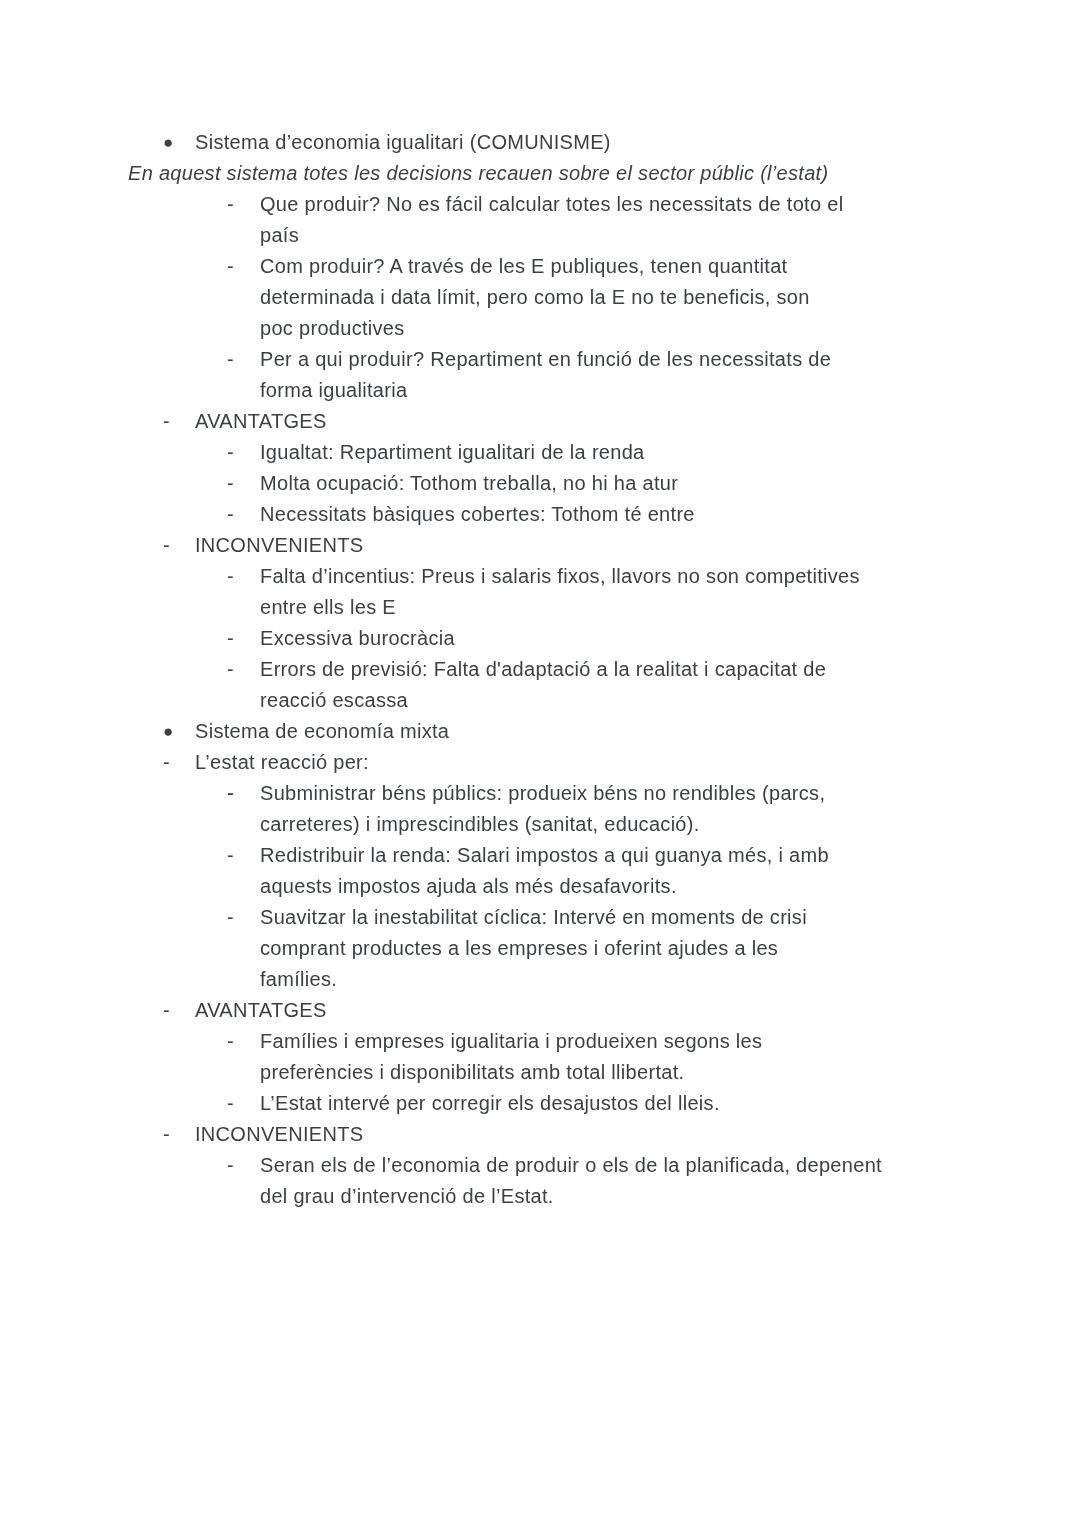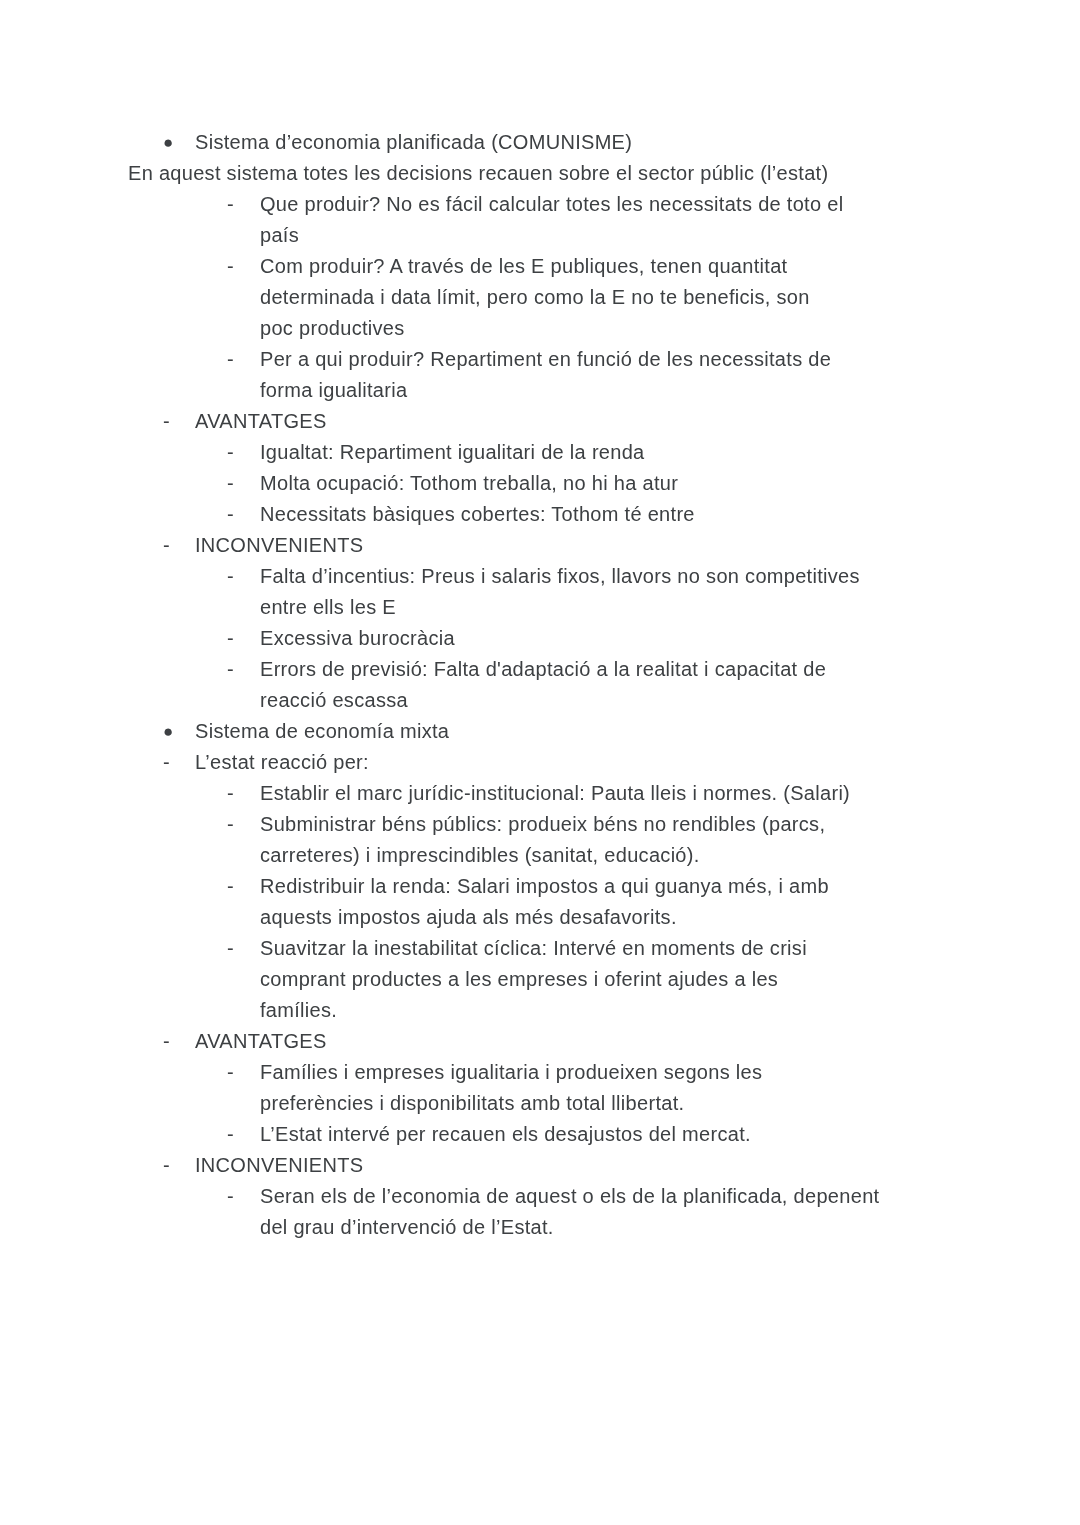--- a/index.html
+++ b/index.html
@@ -29,42 +29,42 @@
     line-height: 31px;
     letter-spacing: 0.3px;
   }
   .item {
     position: relative;
   }
   .item .text {
     display: block;
     white-space: pre-line;
   }
-  .lvl0 { padding-left: 0; }
+  .lvl0 { padding-left: 0; font-style: italic; }
   .lvl1 { padding-left: 67px; }
   .lvl2 { padding-left: 132px; }
   .marker {
     position: absolute;
     top: 0;
     line-height: 31px;
   }
   .lvl1 > .marker { left: 35px; }
   .lvl2 > .marker { left: 99px; }
   .marker.bullet {
     font-size: 17px;
   }
 </style>
 </head>
 <body>
 
 <div class="page">
   <main class="doc-body" id="doc-body">
       <div class="item lvl1">
         <span class="marker bullet">●</span>
-        <span class="text">Sistema d’economia planificada (COMUNISME)</span>
+        <span class="text">Sistema d’economia igualitari (COMUNISME)</span>
       </div>
       <div class="item lvl0">
         <span class="text">En aquest sistema totes les decisions recauen sobre el sector públic (l’estat)</span>
       </div>
       <div class="item lvl2">
         <span class="marker dash">-</span>
         <span class="text">Que produir? No es fácil calcular totes les necessitats de toto el
 país</span>
       </div>
       <div class="item lvl2">
@@ -115,21 +115,20 @@
       <div class="item lvl1">
         <span class="marker bullet">●</span>
         <span class="text">Sistema de economía mixta</span>
       </div>
       <div class="item lvl1">
         <span class="marker dash">-</span>
         <span class="text">L’estat reacció per:</span>
       </div>
       <div class="item lvl2">
         <span class="marker dash">-</span>
-        <span class="text">Establir el marc jurídic-institucional: Pauta lleis i normes. (Salari)</span>
       </div>
       <div class="item lvl2">
         <span class="marker dash">-</span>
         <span class="text">Subministrar béns públics: produeix béns no rendibles (parcs,
 carreteres) i imprescindibles (sanitat, educació).</span>
       </div>
       <div class="item lvl2">
         <span class="marker dash">-</span>
         <span class="text">Redistribuir la renda: Salari impostos a qui guanya més, i amb
 aquests impostos ajuda als més desafavorits.</span>
@@ -144,25 +143,25 @@
         <span class="marker dash">-</span>
         <span class="text">AVANTATGES</span>
       </div>
       <div class="item lvl2">
         <span class="marker dash">-</span>
         <span class="text">Famílies i empreses igualitaria i produeixen segons les
 preferències i disponibilitats amb total llibertat.</span>
       </div>
       <div class="item lvl2">
         <span class="marker dash">-</span>
-        <span class="text">L’Estat intervé per recauen els desajustos del mercat.</span>
+        <span class="text">L’Estat intervé per corregir els desajustos del lleis.</span>
       </div>
       <div class="item lvl1">
         <span class="marker dash">-</span>
         <span class="text">INCONVENIENTS</span>
       </div>
       <div class="item lvl2">
         <span class="marker dash">-</span>
-        <span class="text">Seran els de l’economia de aquest o els de la planificada, depenent
+        <span class="text">Seran els de l’economia de produir o els de la planificada, depenent
 del grau d’intervenció de l’Estat.</span>
       </div>
     </main>
 </div>
 
 </body></html>

